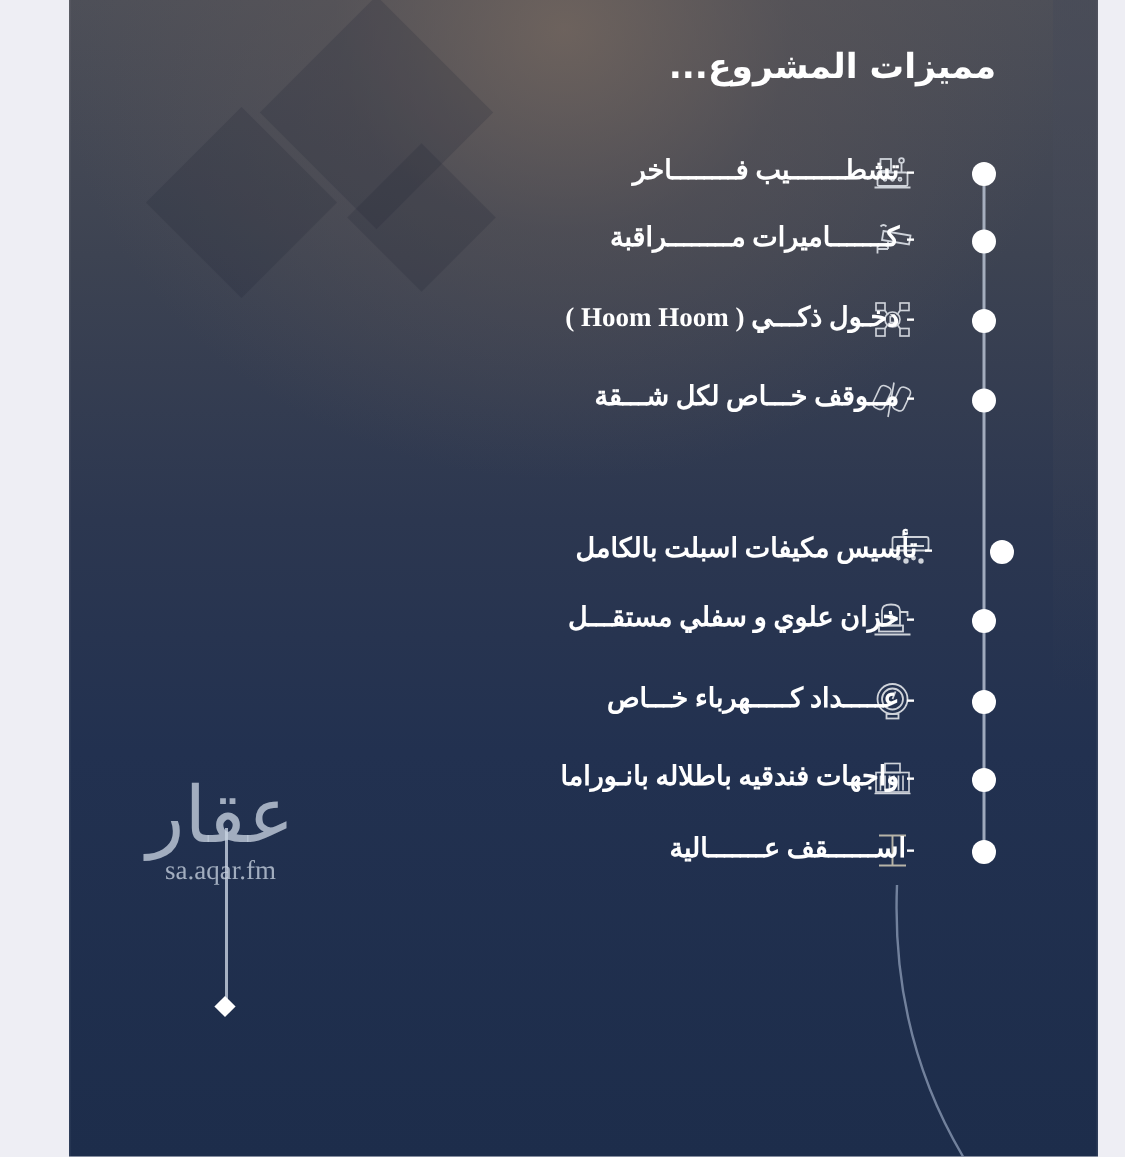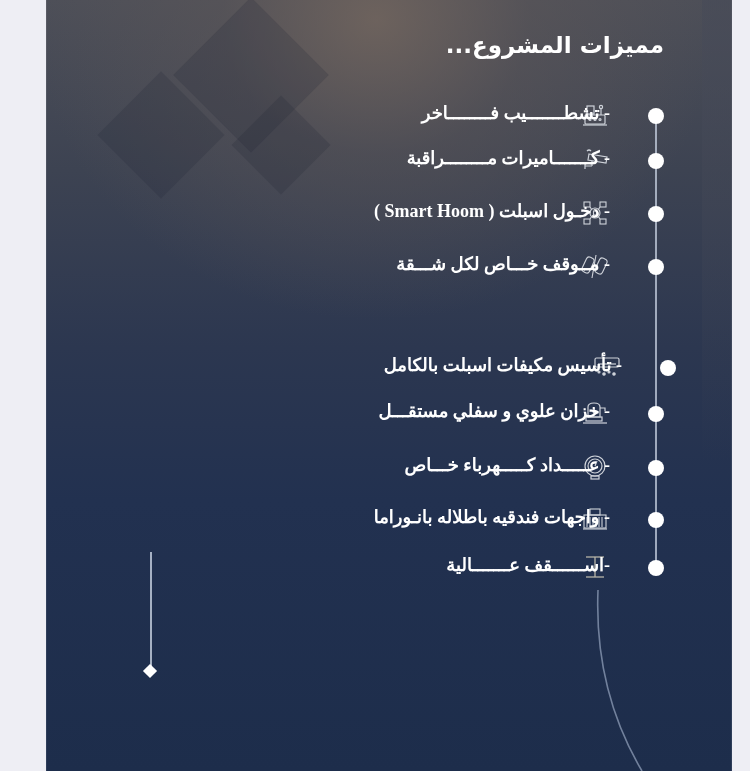--- a/index.html
+++ b/index.html
@@ -193,21 +193,21 @@
         <rect x="4" y="20" width="6" height="5"></rect>
           <rect x="20" y="20" width="6" height="5"></rect>
         <circle cx="15" cy="14" r="5"></circle>
           <rect x="13.5" y="12" width="3" height="4"></rect>
         <line x1="10" y1="8" x2="12" y2="11"></line>
           <line x1="20" y1="8" x2="18" y2="11"></line>
         <line x1="10" y1="20" x2="12" y2="17"></line>
           <line x1="20" y1="20" x2="18" y2="17"></line>
       </svg>
     </div>
-    <div class="label">- دخـول اسبلت ( Smart Hoom )</div>
+    <div class="label">- دخـول ذكـــي ( Hoom Hoom )</div>
     <div class="dot"></div>
   </div>
 
   <div class="row" style="top:251px;">
     <div class="icon">
       <svg viewBox="0 0 30 28" fill="none" stroke="#cfd3da" stroke-width="1.1">
         <rect x="4" y="5" width="8" height="16" rx="3" transform="rotate(25 8 13)"></rect>
         <rect x="17" y="6" width="8" height="16" rx="3" transform="rotate(25 21 14)"></rect>
         <line x1="16" y1="3" x2="12" y2="26"></line>
       </svg>
@@ -282,20 +282,24 @@
       <svg viewBox="0 0 30 28" fill="none" stroke="#b7b4a8" stroke-width="1.3">
         <line x1="6" y1="4" x2="24" y2="4"></line>
         <line x1="15" y1="4" x2="15" y2="24"></line>
         <line x1="6" y1="24" x2="24" y2="24"></line>
       </svg>
     </div>
     <div class="label">-اســــــقف عـــــــالية</div>
     <div class="dot"></div>
   </div>
 
+  <div class="watermark">
+    <div class="watermark-ar">عقار</div>
+    <div class="watermark-url">sa.aqar.fm</div>
+  </div>
 
   <div class="left-line"></div>
   <div class="diamond"></div>
 
   <svg class="arc" width="686" height="771">
     <path d="M552 590 Q548 690 596 771" fill="none" stroke="rgba(170,185,210,0.6)" stroke-width="1.6"></path>
   </svg>
 </div>
 
 </body></html>

